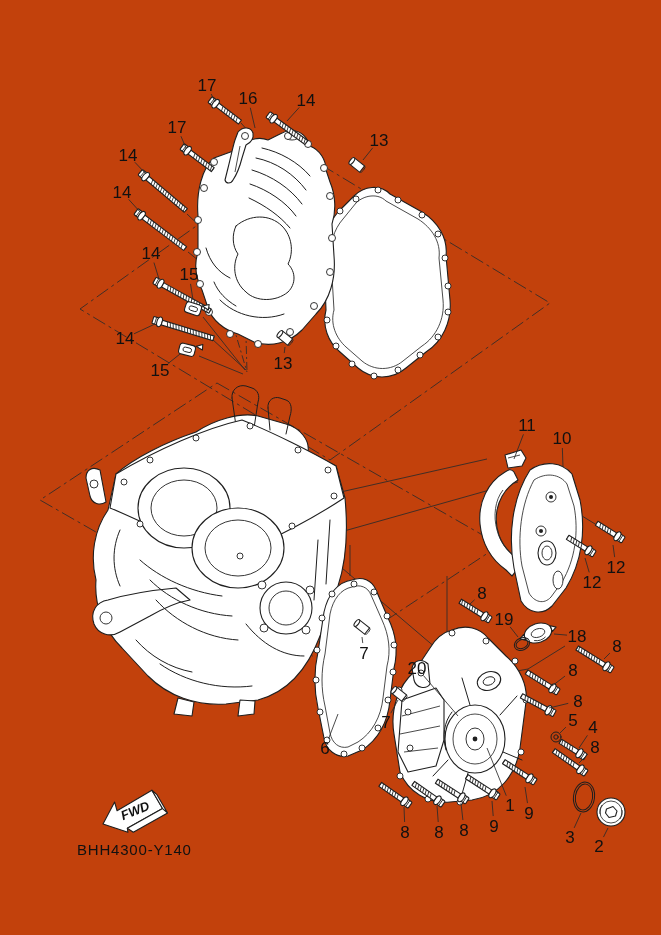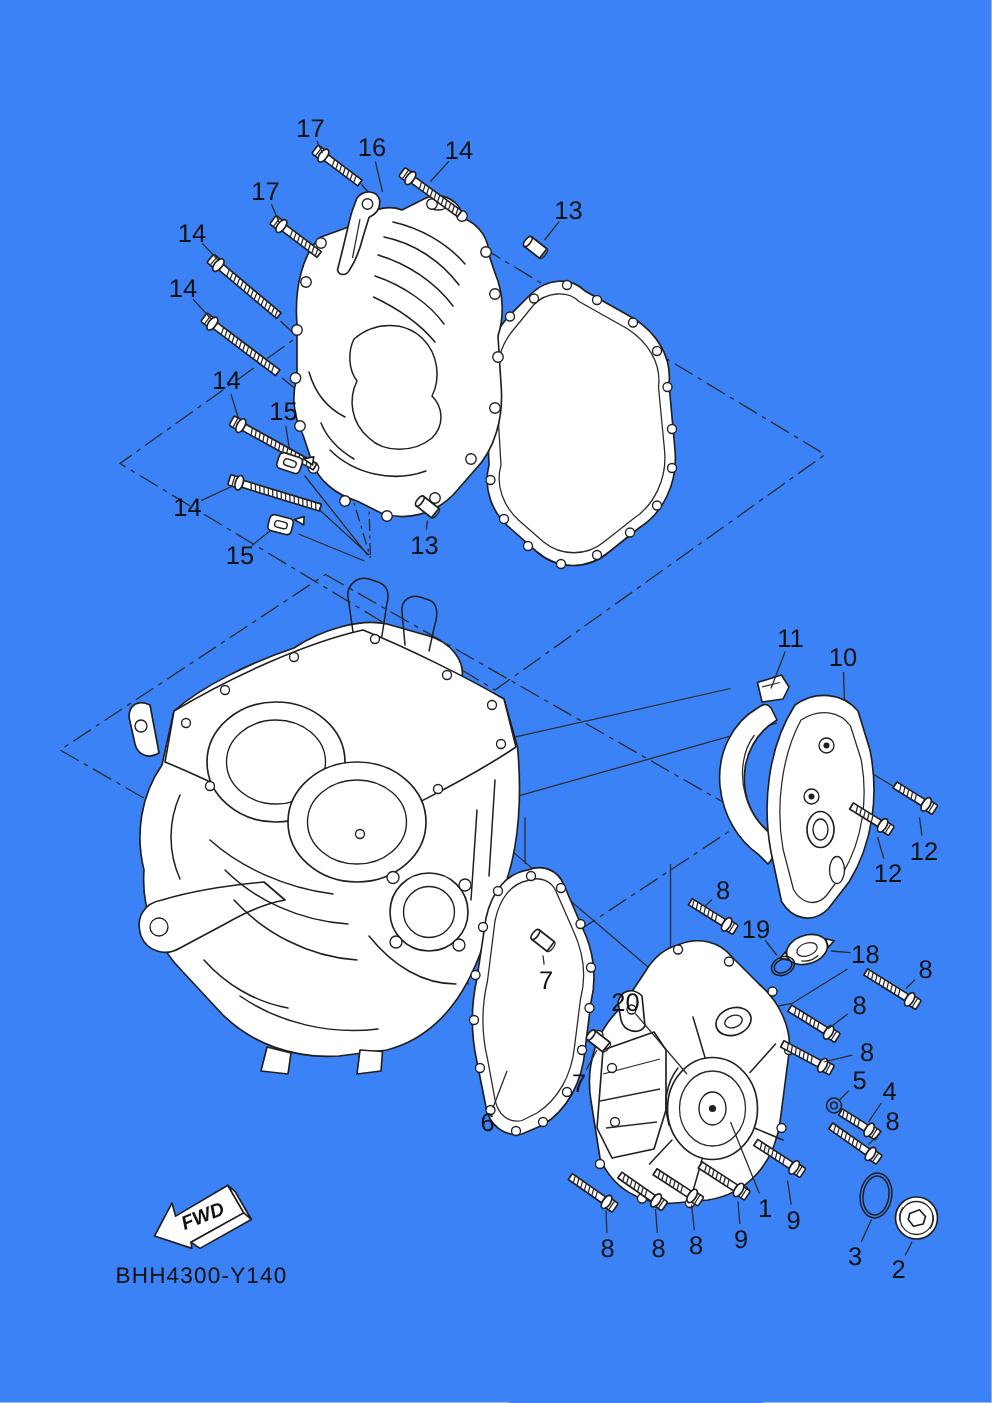--- a/index.html
+++ b/index.html
@@ -1,16 +1,16 @@
 <!DOCTYPE html>
 <html><head>
 <meta charset="utf-8">
 <style>
   html,body{margin:0;padding:0;background:#e8e8e8;}
-  .stage{position:relative;width:661px;height:935px;background:#3b82f6;overflow:hidden;
+  .stage{position:relative;width:661px;height:935px;background:#c2410c;overflow:hidden;
          font-family:"Liberation Sans", sans-serif;}
   svg{position:absolute;left:0;top:0;}
   .part{fill:#ffffff;stroke:#1f1f1f;stroke-width:1.1;stroke-linejoin:round;}
   .ln{fill:none;stroke:#1f1f1f;stroke-width:1;stroke-linejoin:round;stroke-linecap:round;}
   .thin{fill:none;stroke:#2a2a2a;stroke-width:.85;}
   .hole{fill:#ffffff;stroke:#1f1f1f;stroke-width:.9;}
   .callout-text{font-family:"Liberation Sans",sans-serif;font-size:17px;fill:#111;}
   .code-text{font-family:"Liberation Sans",sans-serif;font-size:15px;letter-spacing:.8px;fill:#111;}
   .fwd-text{font-family:"Liberation Sans",sans-serif;font-size:13px;font-weight:bold;font-style:italic;fill:#111;}
 </style>

